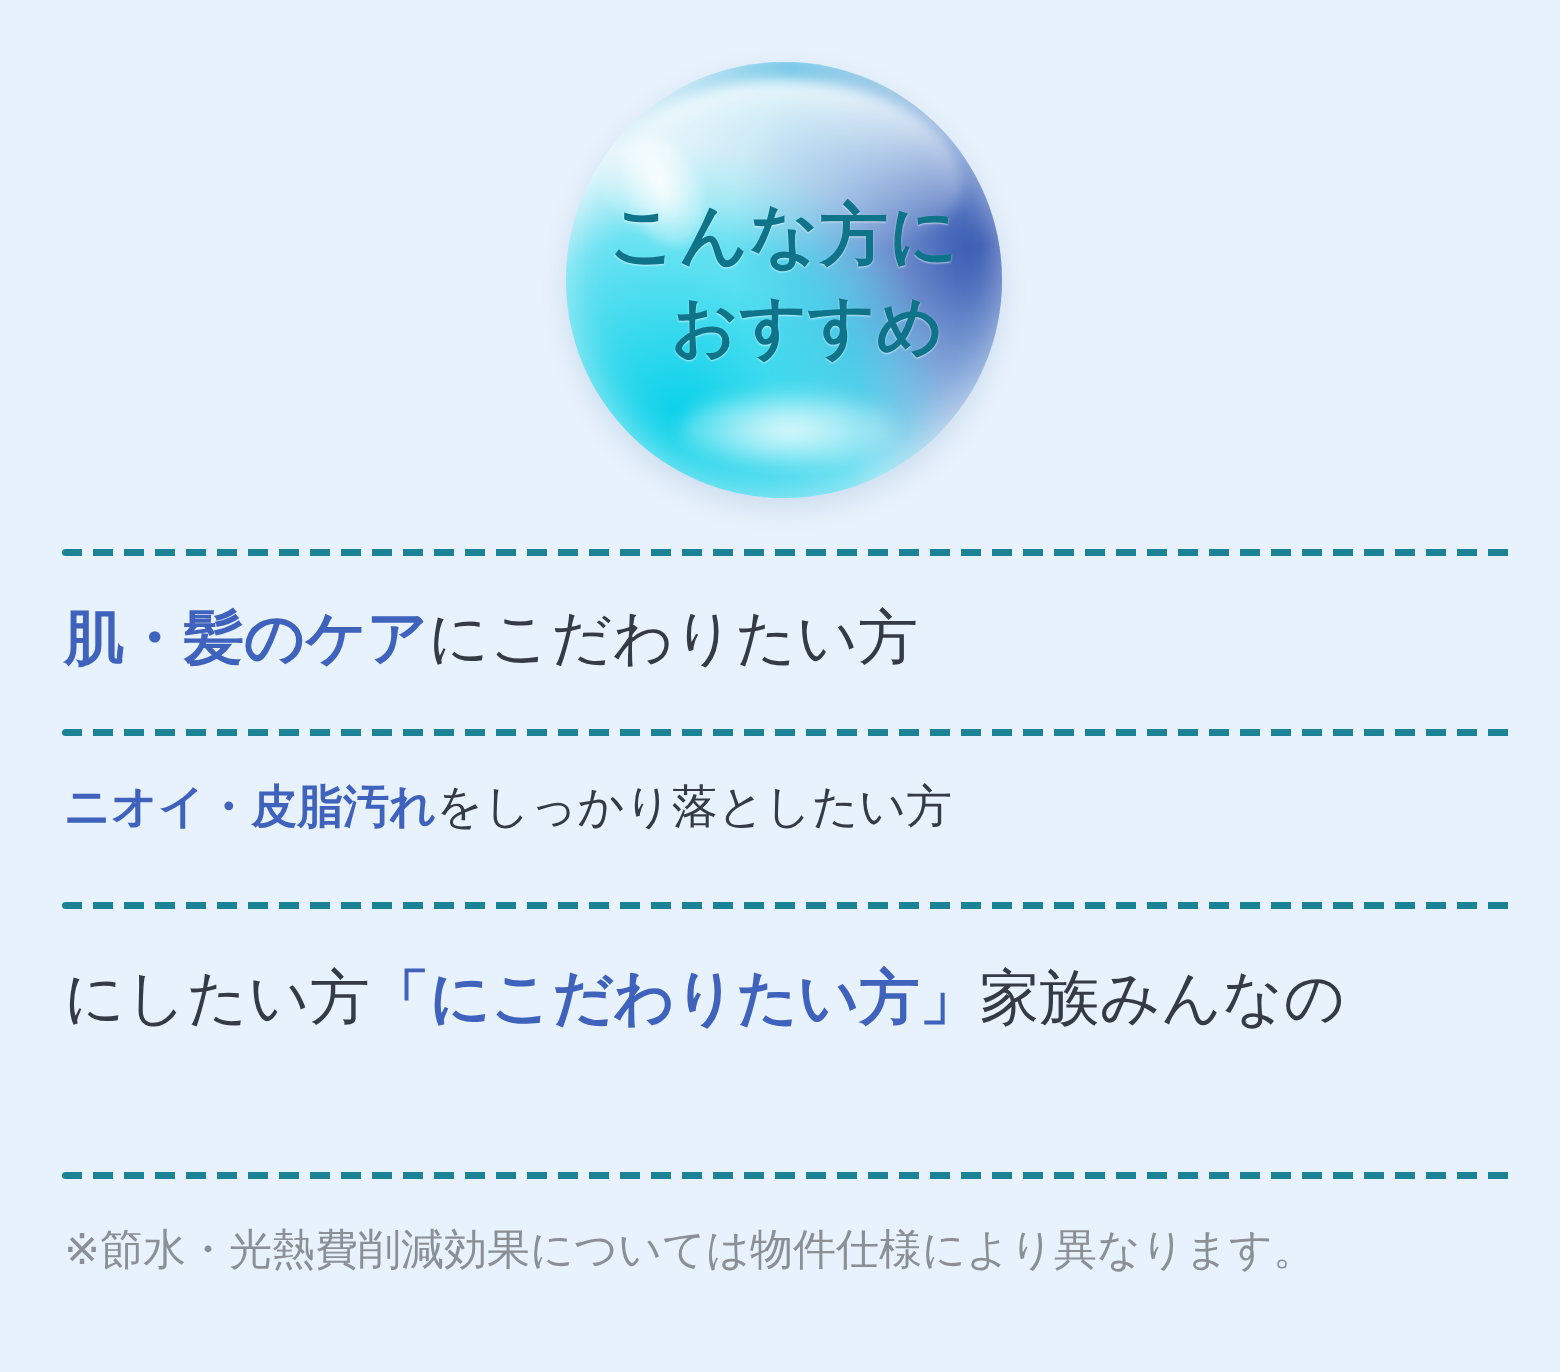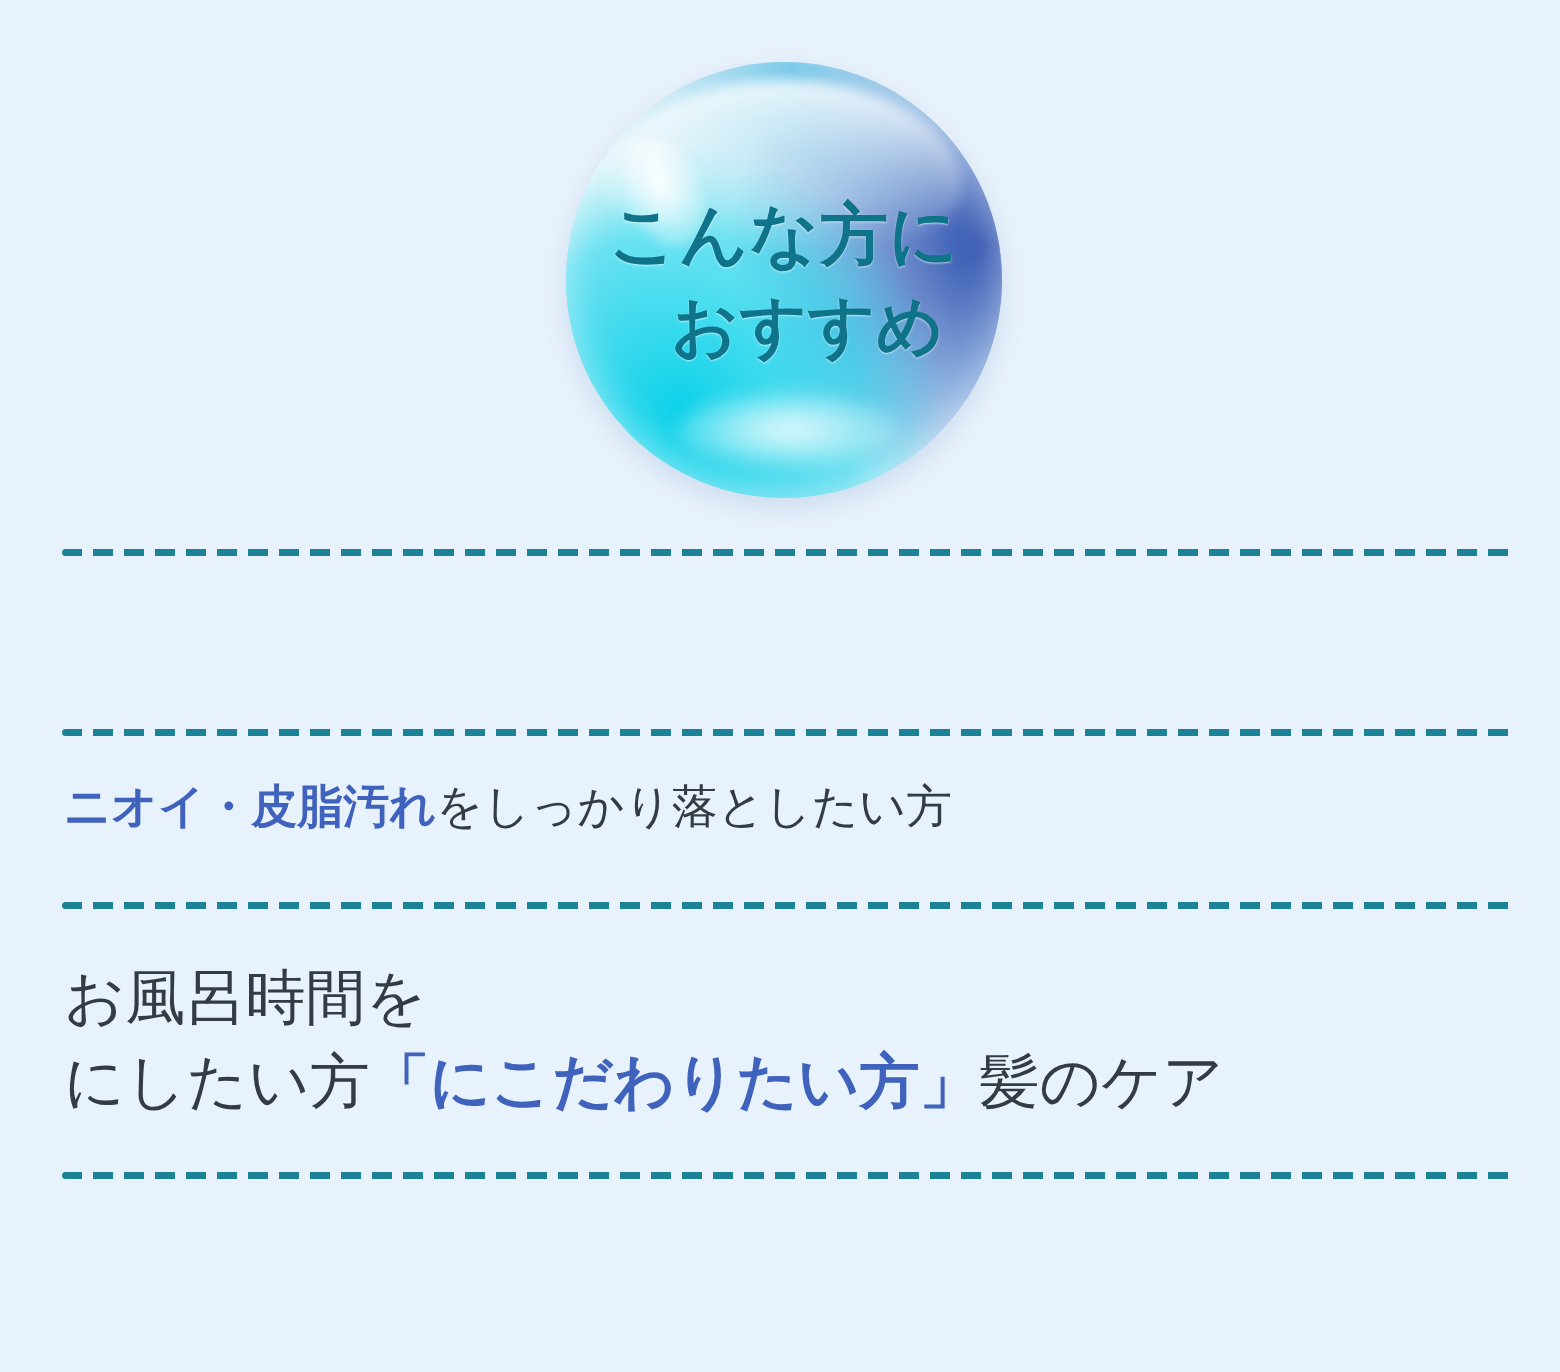--- a/index.html
+++ b/index.html
@@ -198,28 +198,29 @@
       <div class="bubble-line-1">こんな方に</div>
       <div class="bubble-line-2">おすすめ</div>
     </div>
   </div>
 
   <div class="divider d1"></div>
   <div class="divider d2"></div>
   <div class="divider d3"></div>
   <div class="divider d4"></div>
 
+  <div class="row r1">
+    <span class="hl">肌・髪のケア</span><span class="pl">にこだわりたい方</span>
+  </div>
 
   <div class="row r2">
     <span class="hl">ニオイ・皮脂汚れ</span><span class="pl">をしっかり落としたい方</span>
   </div>
 
   <div class="row r3">
     <div>
-      <span class="pl">お風呂時間を</span>
+      <span class="pl">にしたい方</span><span class="hl">「にこだわりたい方」</span><span class="pl">家族みんなの</span>
     </div>
-    <div>
-      <span class="pl">にしたい方</span><span class="hl">「にこだわりたい方」</span><span class="pl">髪のケア</span>
-    </div>
-  </div>
-
+  </div>
+
+  <div class="footnote">※節水・光熱費削減効果については物件仕様により異なります。</div>
 
 </div>
 
 </body></html>

